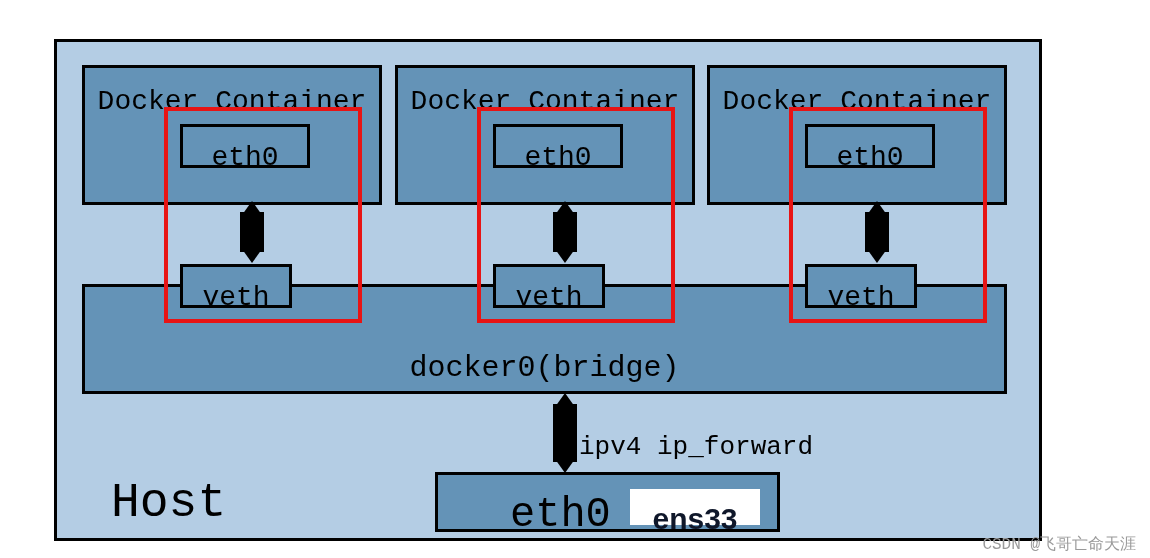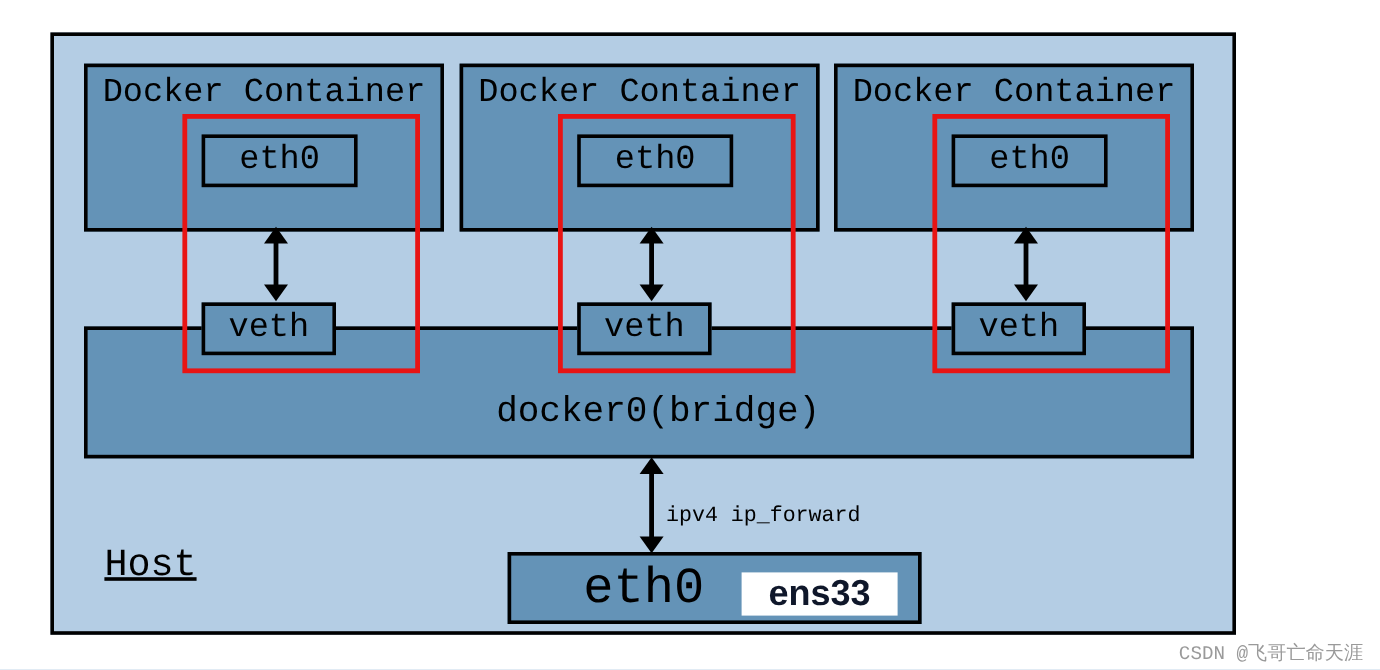--- a/index.html
+++ b/index.html
@@ -1,15 +1,15 @@
 <!DOCTYPE html>
 <html><head>
   <meta charset="utf-8">
   <style>
-    * { box-sizing: border-box; margin: 0; padding: 0; }
+    * { box-sizing: border-box; margin: 0; padding: 12px; }
     body { font-family: "Courier New", monospace; background: #fff; position: relative; width: 1150px; height: 558px; }
     .host-box {
       position: absolute;
       left: 42px; top: 27px;
       width: 988px; height: 502px;
       border: 3px solid #000;
       background: #b4cde4;
     }
     .container-box {
       position: absolute;
@@ -56,21 +56,20 @@
       line-height: 38px;
     }
     .v1 { left: 95px; }
     .v2 { left: 408px; }
     .v3 { left: 720px; }
     .bridge-label {
       position: absolute;
       top: 52px; left: 0; width: 100%;
       text-align: center;
       font-size: 30px;
-      margin-left: 16px;
     }
     .arrow {
       position: absolute;
       width: 4px;
       background: #000;
     }
     .arrow::before, .arrow::after {
       content: '';
       position: absolute;
       left: 50%; transform: translateX(-50%);
@@ -79,22 +78,22 @@
       border-right: 10px solid transparent;
     }
     .arrow::before { top: -11px; border-bottom: 14px solid #000; }
     .arrow::after { bottom: -11px; border-top: 14px solid #000; }
     .a1 { left: 183px; top: 170px; height: 40px; }
     .a2 { left: 496px; top: 170px; height: 40px; }
     .a3 { left: 808px; top: 170px; height: 40px; }
     .a4 { left: 496px; top: 362px; height: 58px; }
     .ipv4-label {
       position: absolute;
-      left: 510px; top: 390px;
-      font-size: 18px;
+      left: 510px; top: 378px;
+      font-size: 26px;
     }
     .host-eth {
       position: absolute;
       left: 378px; top: 430px;
       width: 345px; height: 60px;
       border: 3px solid #000;
       background: #6493b7;
     }
     .host-eth-label {
       position: absolute;
@@ -109,22 +108,21 @@
       color: #0f172a;
       font-family: Arial, sans-serif;
       font-weight: bold;
       font-size: 30px;
       text-align: center;
       line-height: 36px;
     }
     .host-label {
       position: absolute;
       left: 42px; top: 422px;
-      font-size: 32px;
-      text-decoration: underline;
+      font-size: 48px;
     }
     .red-highlight {
       position: absolute;
       border: 4px solid #e81414;
       background: transparent;
       pointer-events: none;
     }
     .r1 { left: 107px; top: 65px; width: 198px; height: 216px; }
     .r2 { left: 420px; top: 65px; width: 198px; height: 216px; }
     .r3 { left: 732px; top: 65px; width: 198px; height: 216px; }

